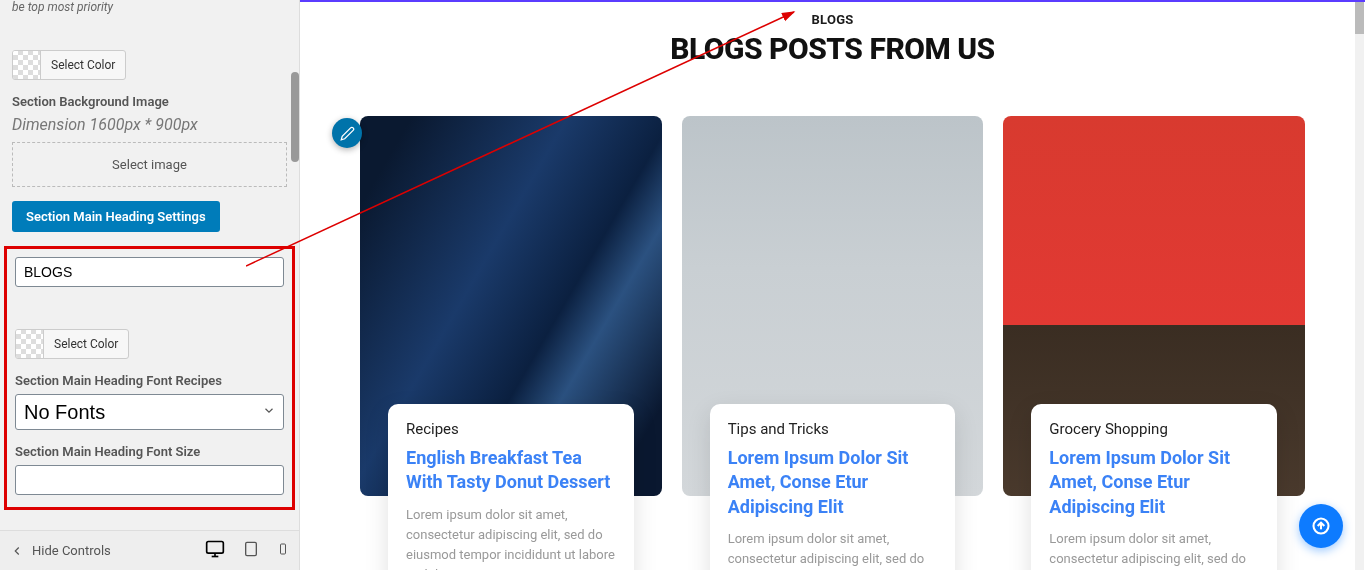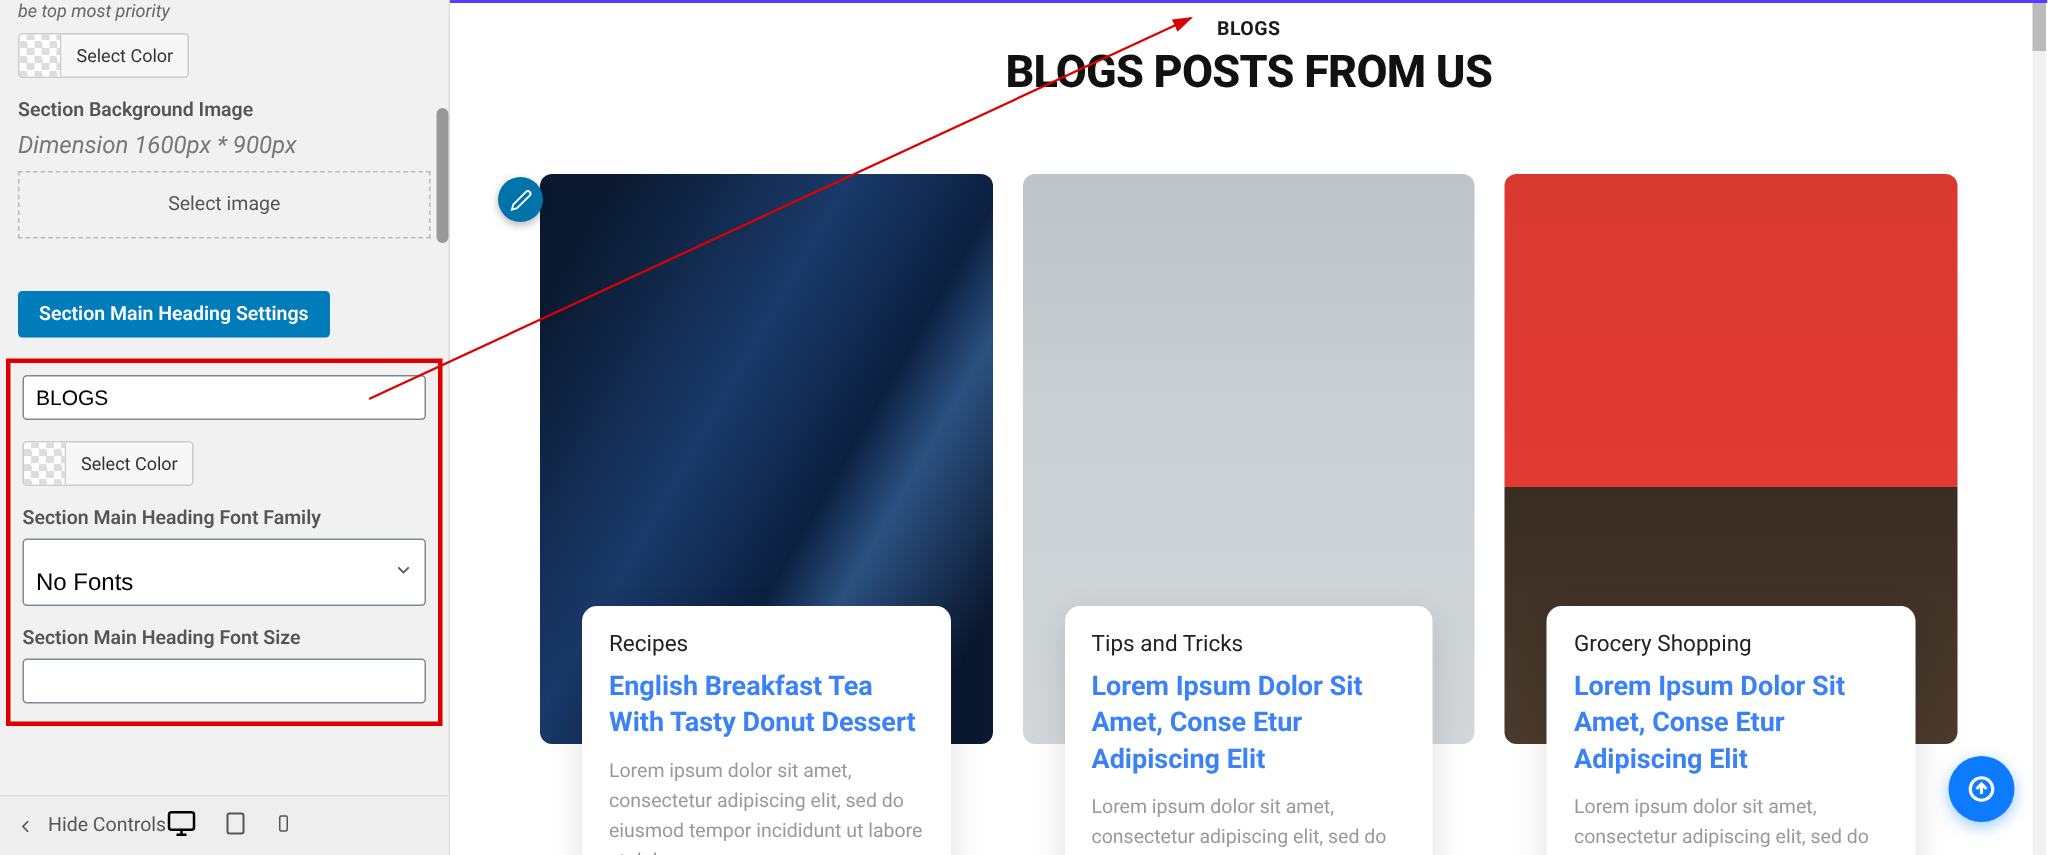--- a/index.html
+++ b/index.html
@@ -2,33 +2,33 @@
 <html><head>
 <meta charset="utf-8">
 <style>
 * { box-sizing: border-box; margin: 0; padding: 0; }
 body { font-family: -apple-system, BlinkMacSystemFont, "Segoe UI", Roboto, sans-serif; font-size: 13px; color: #555; overflow: hidden; }
 .app { display: flex; width: 1365px; height: 570px; }
 .sidebar { width: 300px; height: 100%; background: #f1f1f1; border-right: 1px solid #ddd; position: relative; display: flex; flex-direction: column; }
 .sidebar-content { flex: 1; overflow-y: auto; padding: 0 12px; }
 .sidebar-scrollbar { position: absolute; right: 0; top: 72px; width: 8px; height: 90px; background: #999; border-radius: 4px; }
 .hint { font-style: italic; color: #666; font-size: 12px; margin-bottom: 8px; }
-.color-btn { display: inline-flex; align-items: center; border: 1px solid #ccc; border-radius: 3px; background: #f7f7f7; margin-bottom: 14px; }
+.color-btn { display: inline-flex; align-items: center; border: 1px solid #ccc; border-radius: 3px; background: #f7f7f7; margin-bottom: 14px; margin-top: 28px; }
 .color-swatch { width: 28px; height: 28px; border-radius: 2px 0 0 2px; border-right: 1px solid #ccc; background: repeating-conic-gradient(#ddd 0% 25%, #fff 0% 50%) 0 / 10px 10px; }
 .color-label { padding: 0 10px; font-size: 12px; color: #333; }
 .ctrl-label { font-weight: 600; color: #555; margin-bottom: 6px; font-size: 13px; }
 .ctrl-sub { font-style: italic; color: #777; font-size: 16px; margin-bottom: 8px; }
 .img-placeholder { border: 1px dashed #bbb; padding: 14px; text-align: center; font-size: 13px; color: #555; margin-bottom: 14px; background: #fff0; }
-.blue-btn { display: inline-block; background: #007cba; color: #fff; font-weight: 600; font-size: 13px; padding: 8px 14px; border-radius: 3px; margin-bottom: 14px; cursor: pointer; margin-top: 21px; }
+.blue-btn { display: inline-block; background: #007cba; color: #fff; font-weight: 600; font-size: 13px; padding: 8px 14px; border-radius: 3px; margin-bottom: 14px; cursor: pointer; }
 .highlight-box { border: 3px solid #dd0000; padding: 8px; margin: 0 -8px; }
 .text-input { width: 100%; padding: 6px 8px; border: 1px solid #7e8993; border-radius: 3px; font-size: 14px; background: #fff; margin-bottom: 14px; }
 .select-wrap { position: relative; width: 100%; margin-bottom: 14px; }
-.select-input { width: 100%; padding: 20px 28px 6px 8px; border: 1px solid #7e8993; border-radius: 3px; font-size: 16px; background: #fff; appearance: none; }
+.select-input { width: 100%; padding: 6px 28px 6px 8px; border: 1px solid #7e8993; border-radius: 3px; font-size: 20px; background: #fff; appearance: none; }
 .select-arrow { position: absolute; right: 8px; top: 50%; transform: translateY(-50%); pointer-events: none; color: #555; }
-.sidebar-footer { border-top: 1px solid #ddd; background: #eee; height: 40px; display: flex; align-items: center; padding: 0 10px; }
+.sidebar-footer { border-top: 1px solid #ddd; background: #eee; height: 40px; display: flex; align-items: center; justify-content: space-between; padding: 0 10px; }
 .hide-controls { display: flex; align-items: center; gap: 8px; color: #555; cursor: pointer; font-size: 13px; }
 .hide-controls svg { width: 14px; height: 14px; }
 .device-icons { display: flex; gap: 18px; align-items: center; }
 .device-icons span { cursor: pointer; color: #555; }
 .device-icons .active { color: #000; }
 
 .preview { flex: 1; position: relative; background: #fff; border-top: 2px solid #5b3cff; overflow: hidden; }
 .preview-inner { padding: 10px 20px 0; }
 .blogs-label { text-align: center; font-weight: 700; font-size: 13px; color: #1b1b1b; letter-spacing: 0.3px; }
 .main-title { text-align: center; font-weight: 800; font-size: 30px; color: #111; letter-spacing: -0.5px; margin-top: 4px; }
@@ -69,21 +69,21 @@
       <div class="blue-btn">Section Main Heading Settings</div>
 
       <div class="highlight-box">
         <input class="text-input" value="BLOGS" style="">
 
         <div class="color-btn">
           <span class="color-swatch"></span>
           <span class="color-label">Select Color</span>
         </div>
 
-        <div class="ctrl-label">Section Main Heading Font Family</div>
+        <div class="ctrl-label">Section Main Heading Font Recipes</div>
         <div class="select-wrap">
           <select class="select-input">
             <option>No Fonts</option>
           </select>
           <span class="select-arrow">
             <svg width="14" height="14" viewBox="0 0 24 24" fill="none" stroke="currentColor" stroke-width="2">
                 <polyline points="6 9 12 15 18 9"></polyline>
               </svg>
           </span>
         </div>

